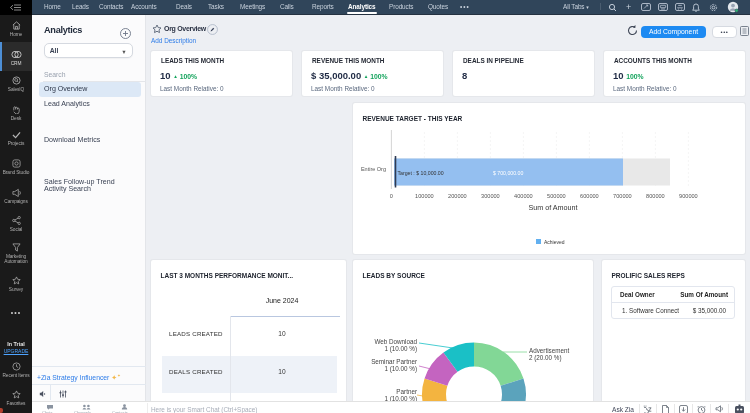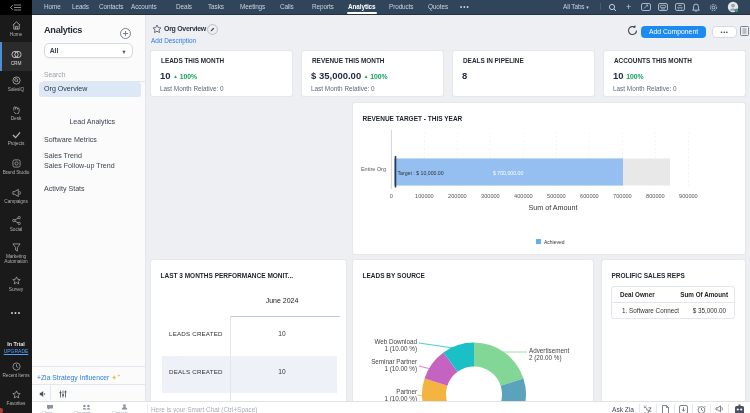--- a/index.html
+++ b/index.html
@@ -195,25 +195,24 @@
   <svg class="abs" style="left:88px; top:12.5px;" width="11" height="11" viewBox="0 0 11 11">
         <circle cx="5.5" cy="5.5" r="5" fill="none" stroke="#6d7688" stroke-width="0.9"></circle>
         <path d="M5.5 3 V8 M3 5.5 H8" stroke="#6d7688" stroke-width="0.9"></path>
       </svg>
   <div class="abs" style="left:11.5px; top:27.8px; width:89.8px; height:15.6px; background:#fff; border:1px solid #d5d9e0; border-radius:5px; font-size:6.8px; font-weight:bold; color:#3a4254; line-height:14.5px; padding-left:5.2px; box-shadow:0 1px 1px rgba(0,0,0,0.04);">All
     <span style="position:absolute; right:5.5px; top:1px; color:#555; font-size:5.5px;">▼</span>
   </div>
   <div class="abs" style="left:12px; top:55.5px; font-size:6.8px; color:#9aa2af;">Search</div>
   <div class="abs" style="left:10.5px; top:66px; width:103.5px; height:1px; background:#e4e6ea;"></div>
   <div class="litem" style="top:67px; background:#dce8f6; color:#2c3548;">Org Overview</div>
-  <div class="litem" style="top:100px;text-align:center;">Lead Analytics</div>
-  <div class="litem" style="top:117.6px;">Software Metrics</div>
-  <div class="litem" style="top:134px;">Sales Trend</div>
-  <div class="litem" style="top:144px;">Sales Follow-up Trend</div>
-  <div class="litem" style="top:166.8px;">Activity Stats</div>
+  <div class="litem" style="top:82px;">Lead Analytics</div>
+  <div class="litem" style="top:117.6px;">Download Metrics</div>
+  <div class="litem" style="top:160px;">Sales Follow-up Trend</div>
+  <div class="litem" style="top:166.8px;">Activity Search</div>
   <div class="abs" style="left:0px; top:350.6px; width:114px; height:1px; background:#e2e8f0;"></div>
   <div class="abs" style="left:5px; top:357.5px; font-size:6.8px; color:#2d7ce8;">+Zia Strategy Influencer <span style="color:#f3b84a; font-size:7px;">✦</span><span style="color:#f3b84a; font-size:4px; vertical-align:3px;">✦</span></div>
   <div class="abs" style="left:0px; top:369.2px; width:114px; height:1px; background:#e2e8f0;"></div>
   <svg class="abs" style="left:7px; top:374.8px;" width="7" height="8" viewBox="0 0 7 8">
         <path d="M0.8 2.8 H2.2 L4.2 1 V7 L2.2 5.2 H0.8 Z" fill="#4a5160"></path>
         <path d="M5.6 3.2 V4.8" stroke="#4a5160" stroke-width="0.9"></path>
       </svg>
   <div class="abs" style="left:17.5px; top:370.2px; width:1px; height:15px; background:#e2e8f0;"></div>
   <svg class="abs" style="left:27px; top:374.8px;" width="8" height="8" viewBox="0 0 8 8">
         <path d="M1.5 0.5 V7.5 M4 0.5 V7.5 M6.5 0.5 V7.5" stroke="#4a5160" stroke-width="0.8"></path>

